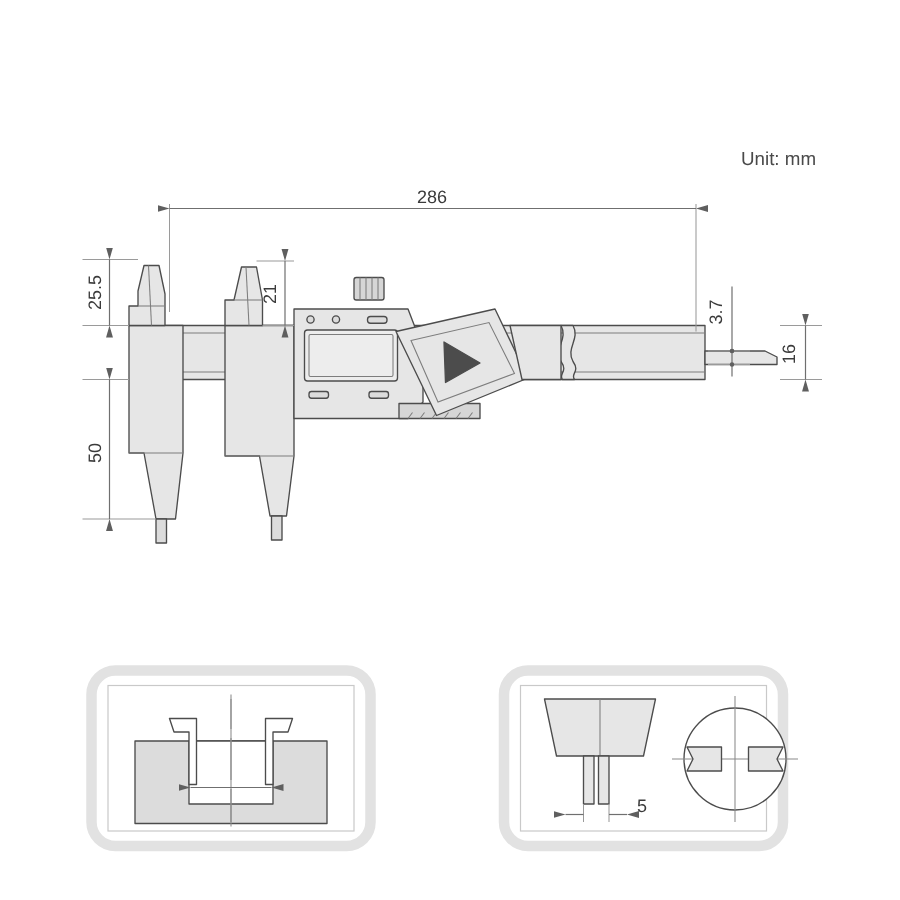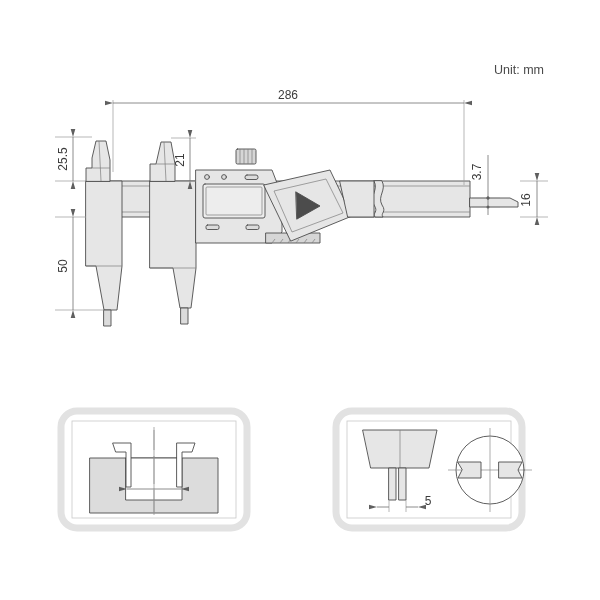--- a/index.html
+++ b/index.html
@@ -11,20 +11,21 @@
     width: 600px;
     height: 600px;
     font-family: "Liberation Sans", sans-serif;
     overflow: hidden;
     position: relative;
   }
   #stage {
     position: relative;
     width: 600px;
     height: 480px;
+    margin-top: 36px;
   }
   svg#drawing {
     position: absolute;
     top: 0;
     left: 0;
     width: 600px;
     height: 600px;
     display: block;
   }
   .dimtext {

